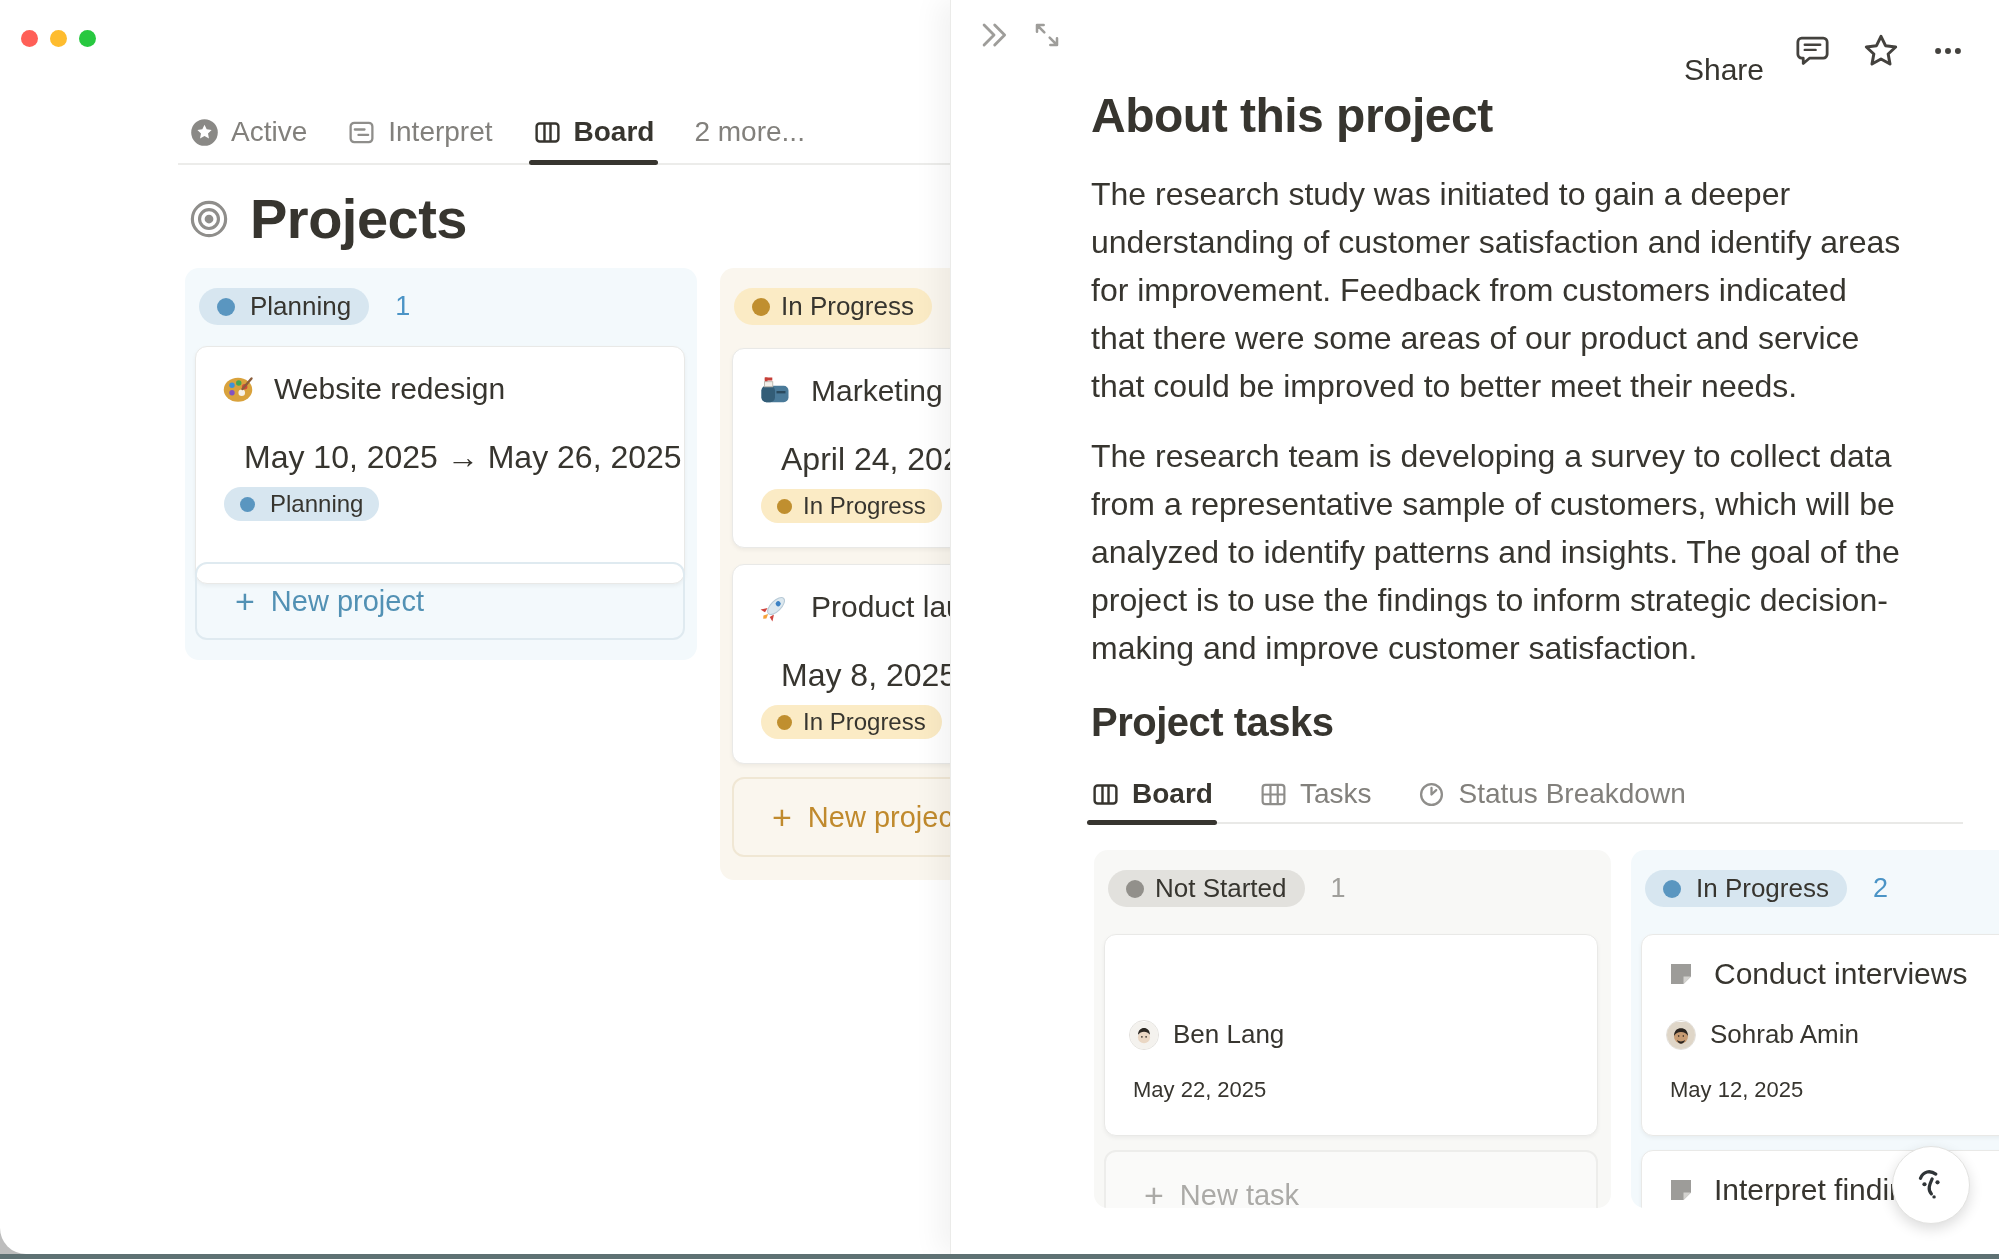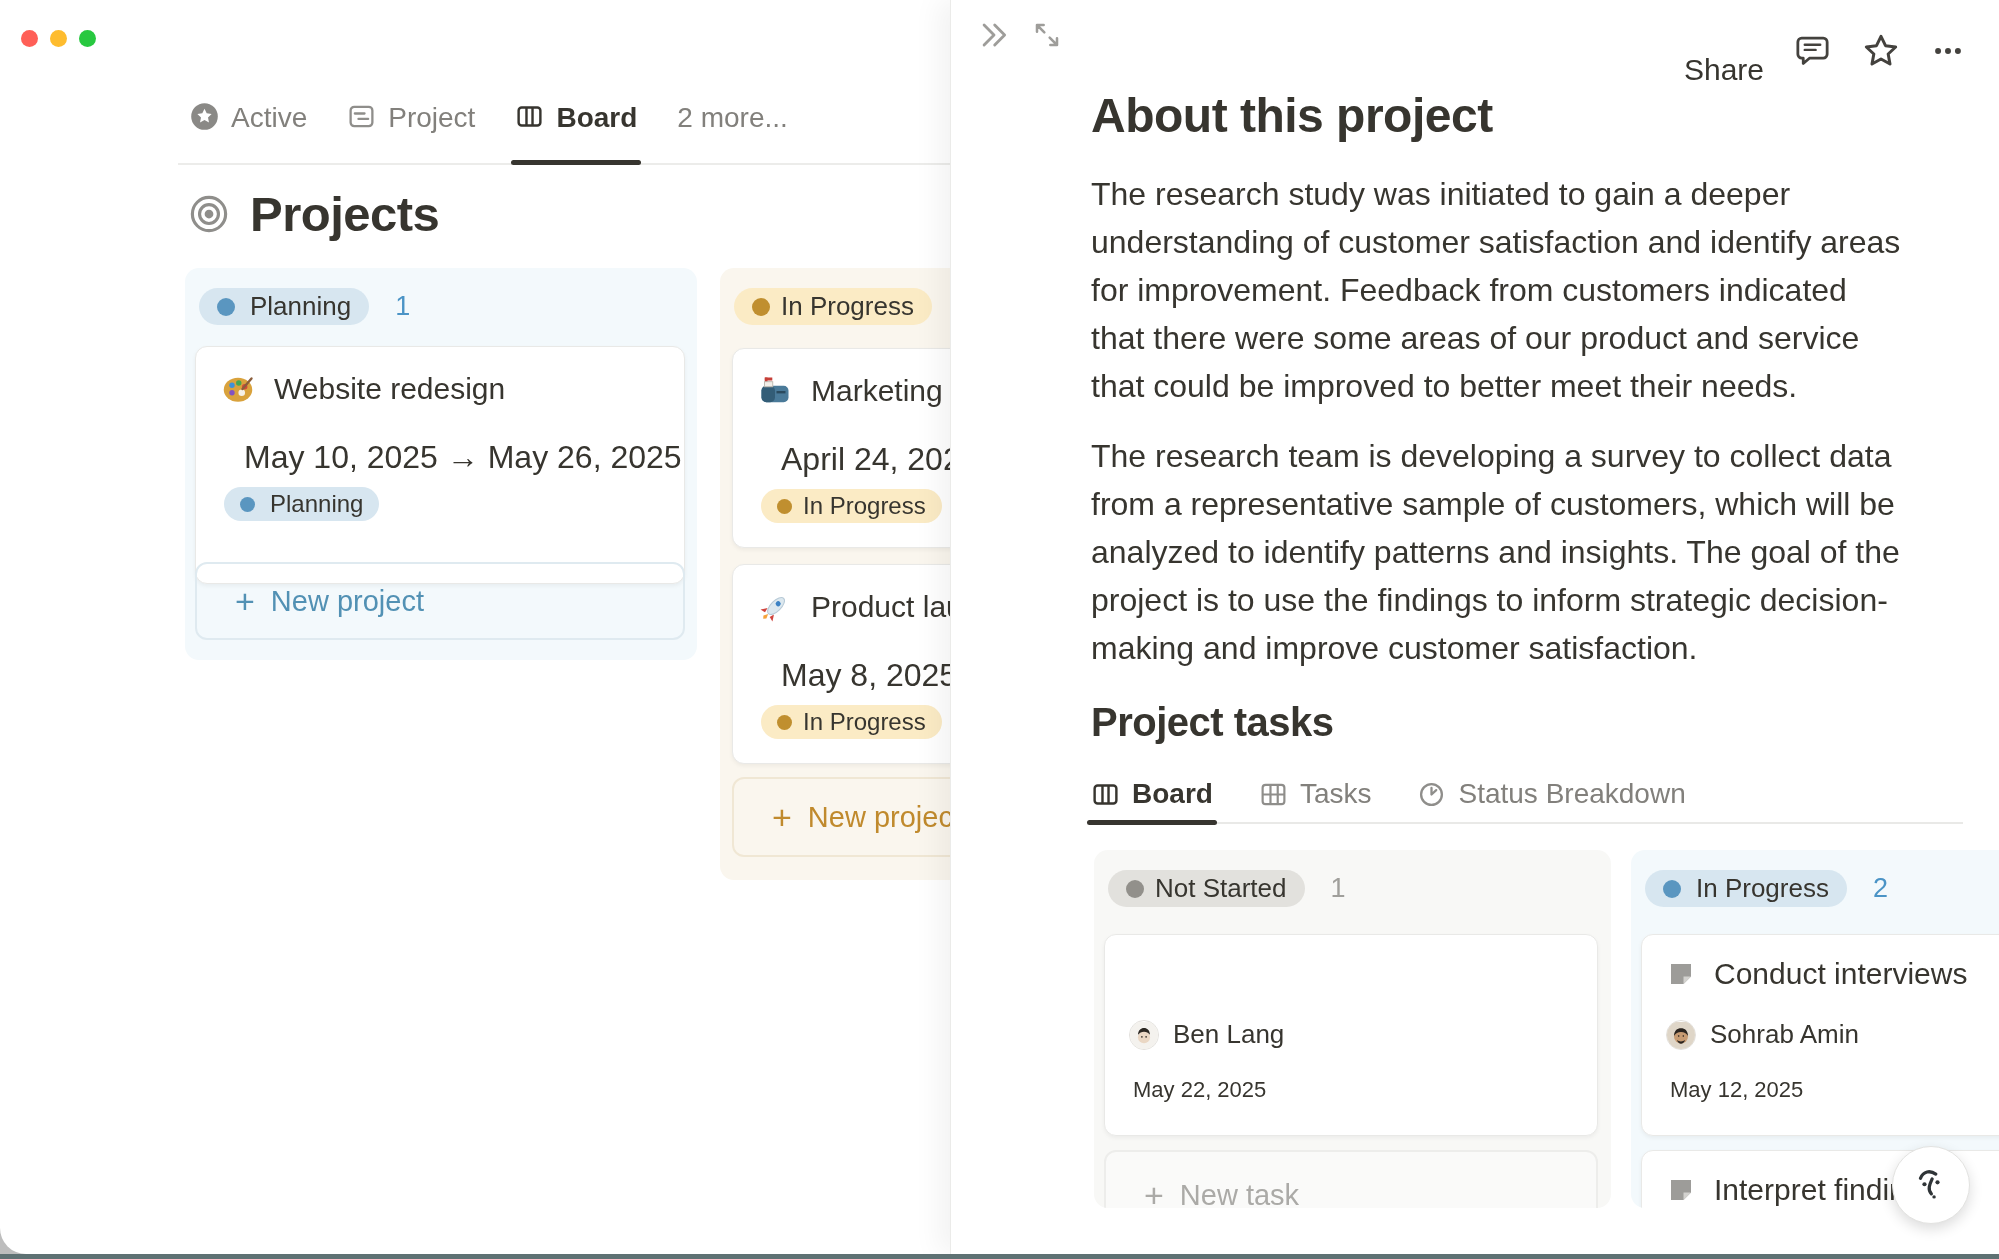--- a/index.html
+++ b/index.html
@@ -14,31 +14,31 @@
   .light.yellow{ background:#FEBC2E; }
   .light.green { background:#28C840; }
 
   .bottom-bar { position:absolute; left:0; bottom:0; width:1999px; height:5px; background:#5E7173; z-index:60; }
   .bl-corner { position:absolute; left:0; bottom:5px; width:36px; height:36px; background:#BDBDBD; z-index:55; }
   .bl-corner::after { content:""; position:absolute; inset:0; background:#fff; border-bottom-left-radius:26px; }
 
   
   .tabs-divider { position:absolute; left:178px; top:163px; width:772px; height:2px; background:#ECECEA; }
   .view-tabs { position:absolute; left:190px; top:102px; height:60px; display:flex; gap:40px; align-items:center; }
-  .tab { position:relative; display:flex; align-items:flex-start; gap:12px; height:60px;
+  .tab { position:relative; display:flex; align-items:center; gap:12px; height:60px;
          font-size:28px; color:#82807C; cursor:default; }
   .tab .ticon { display:flex; color:#8F8E8B; }
   .tab.active { color:#37352F; font-weight:700; }
   .tab.active .ticon { color:#37352F; }
   .tab.active::after { content:""; position:absolute; left:-4px; right:-4px; bottom:-3px; height:5px;
          background:#37352F; border-radius:3px; }
 
   
   .db-title { position:absolute; left:188px; top:186px; display:flex; align-items:center; gap:20px; }
-  .db-title .title-text { font-size:49px; font-weight:700; letter-spacing:-0.5px; }
+  .db-title .title-text { font-size:56px; font-weight:700; letter-spacing:-0.5px; }
 
   
   .col { position:absolute; border-radius:14px; }
   .col-header { position:absolute; left:14px; top:20px; display:flex; align-items:center; gap:26px; }
   .pill { display:inline-flex; align-items:center; gap:11px; height:37px; padding:0 18px;
           border-radius:19px; font-size:26px; color:#37352F; white-space:nowrap; }
   .pill .dot { width:18px; height:18px; border-radius:50%; flex:0 0 auto; }
   .pill.blue   { background:#D7E6F0;gap:15px; } .pill.blue .dot   { background:#5A96C0; }
   .pill.yellow { background:#FBEBC5; } .pill.yellow .dot { background:#C08F2F; }
   .pill.gray   { background:#E2E1DD; } .pill.gray .dot   { background:#92908B; }
@@ -127,21 +127,21 @@
       </span>
       <span>Active</span>
     </div>
     <div class="tab">
       <span class="ticon">
         <svg width="29" height="29" viewBox="0 0 24 24" fill="none" stroke="currentColor" stroke-width="1.9">
             <rect x="3" y="4" width="18" height="16" rx="3"></rect>
             <path d="M6.5 9.5h8M9.5 14h8" stroke-linecap="round"></path>
           </svg>
       </span>
-      <span>Project</span>
+      <span>Interpret</span>
     </div>
     <div class="tab active">
       <span class="ticon">
         <svg width="29" height="29" viewBox="0 0 24 24" fill="none" stroke="currentColor" stroke-width="2">
             <rect x="3" y="4.5" width="18" height="15" rx="2.5"></rect>
             <path d="M9.5 4.5v15M14.5 4.5v15"></path>
           </svg>
       </span>
       <span>Board</span>
     </div>

